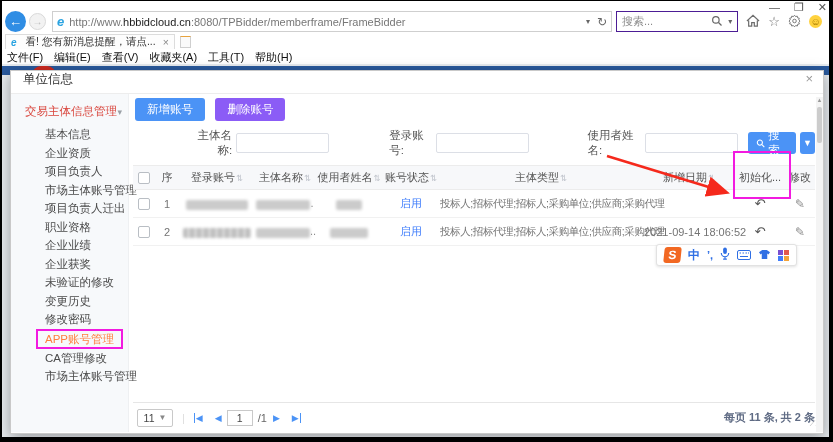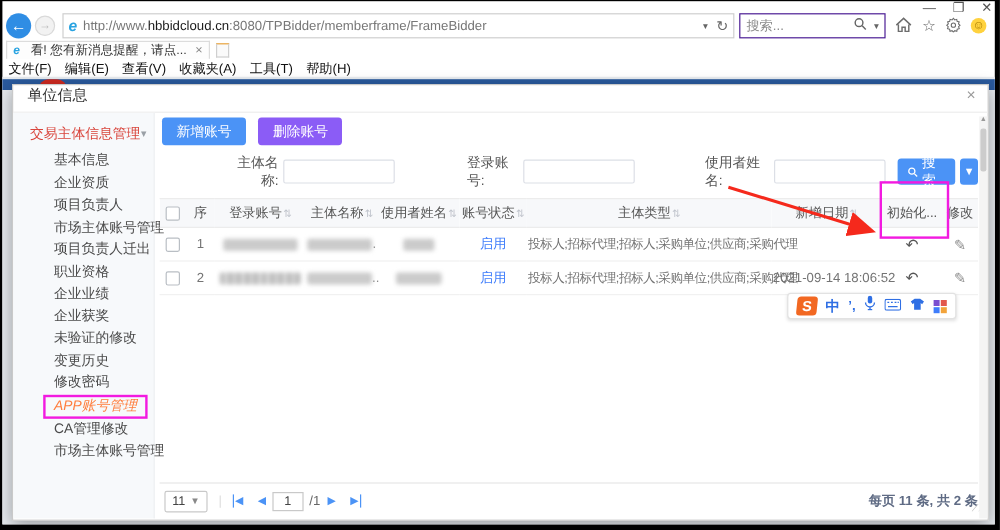--- a/index.html
+++ b/index.html
@@ -36,21 +36,21 @@
   .dialog{position:absolute;left:8px;top:6px;right:5px;bottom:3px;background:#fff;border:1px solid #c9c9c9;box-shadow:0 4px 14px rgba(0,0,0,.35);}
   .dlg-title{height:23px;display:flex;align-items:flex-start;padding:0 10px 0 12px;font-size:12.5px;color:#333;border-bottom:1px solid #ededed;}
   .dlg-close{margin-left:auto;color:#999;font-size:13px;}
   .dlg-body{display:flex;height:calc(100% - 24px);}
 
   
   .sidebar{width:118px;background:#f7f9fb;border-right:1px solid #eef0f2;padding-top:5px;flex:0 0 auto;}
   .side-header{display:flex;align-items:center;color:#d9453c;font-size:11.5px;padding:5px 6px 6px 14px;}
   .side-header .chev{margin-left:auto;color:#9aa0a6;font-size:9px;}
   .side-item{font-size:11.5px;color:#4a4a4a;line-height:18.5px;padding-left:34px;white-space:nowrap;}
-  .side-item.active{color:#ff7e3e;font-style:italic;}
+  .side-item.active{color:#ff7e3e;}
   .side-item.active .hl{display:inline-block;border:2px solid #f21ae0;padding:0 7px;margin-left:-9px;line-height:16px;}
 
   
   .main{flex:1;position:relative;padding:2px 8px 0 4px;overflow:hidden;}
   .btn{display:inline-block;color:#fff;font-size:11.5px;padding:4px 12px;border-radius:3px;margin-right:6px;}
   .btn-add{background:#4b93f6;}
   .btn-del{background:#8b5cf6;}
   .toolbar{margin:2px 0 0 2px;}
   .filters{margin-top:7px;display:flex;align-items:center;font-size:11.5px;color:#555;}
   .filters label{margin-right:4px;}

